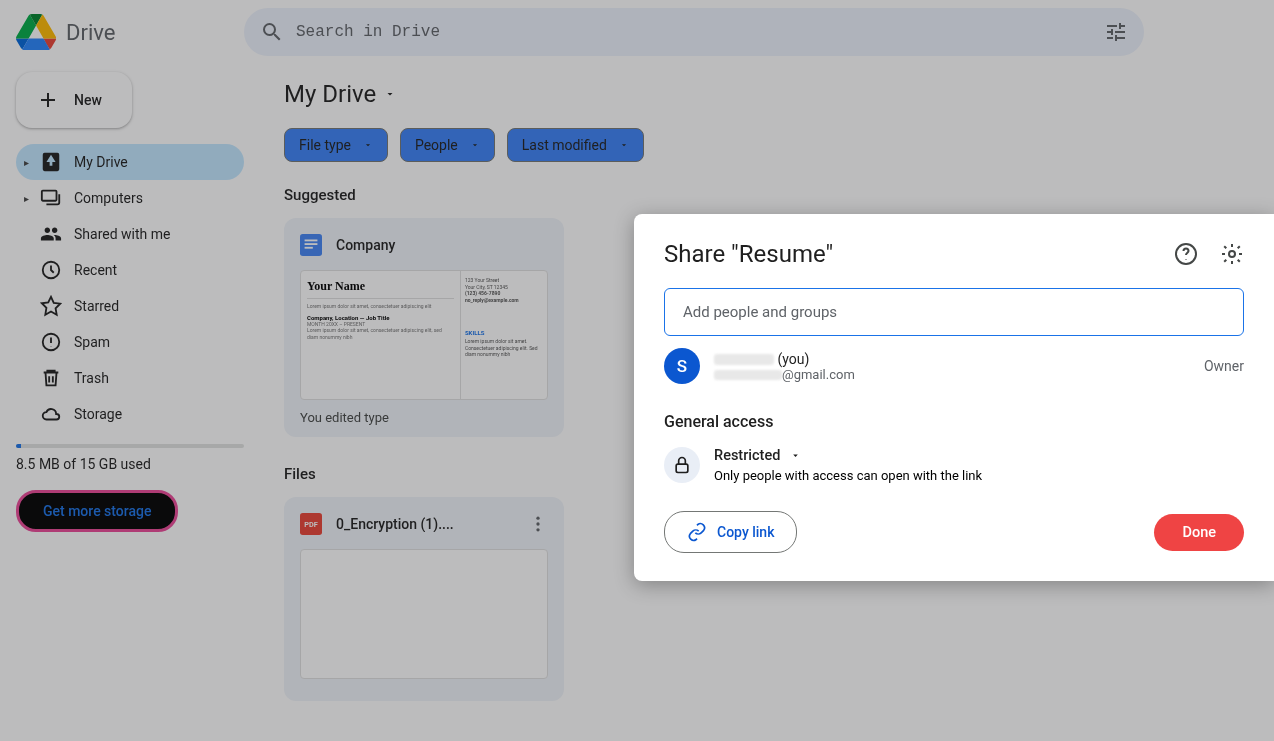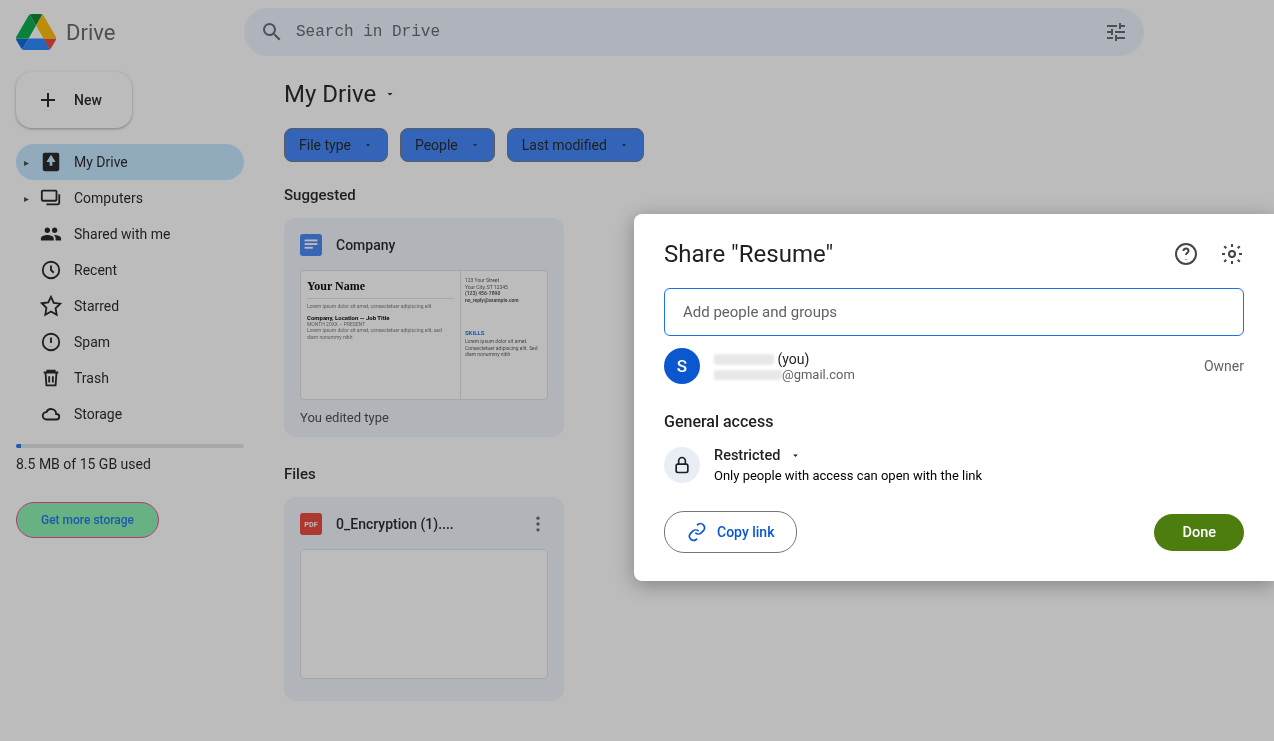--- a/index.html
+++ b/index.html
@@ -13,22 +13,22 @@
     .search-input::placeholder { color: #5f6368; }
     
     .container { display: flex; height: calc(100% - 64px); }
     .sidebar { width: 260px; padding: 8px 16px 0 16px; }
     .new-btn { width: 116px; height: 56px; border-radius: 16px; background: #fff; border: none; box-shadow: 0 1px 2px rgba(0,0,0,0.2), 0 1px 3px 1px rgba(0,0,0,0.1); display: flex; align-items: center; gap: 14px; padding: 0 20px; font-size: 14px; font-weight: 500; color: #1f1f1f; cursor: pointer; margin-bottom: 16px; }
     .nav-item { display: flex; align-items: center; gap: 12px; padding: 6px 12px 6px 24px; border-radius: 20px; font-size: 14px; color: #1f1f1f; cursor: pointer; height: 36px; position: relative; }
     .nav-item.selected { background: #c2e7ff; }
     .nav-item.with-arrow::before { content: '▸'; position: absolute; left: 8px; font-size: 10px; color: #444; }
     .storage-line { height: 4px; background: #e1e3e1; border-radius: 2px; margin: 12px 0 8px; position: relative; overflow: hidden; }
     .storage-line::before { content:''; position:absolute; left:0; top:0; bottom:0; width:2%; background:#1a73e8; }
-    .storage-text { font-size: 14px; color: #1f1f1f; margin-bottom: 30px; }
-    .get-storage { border: 1px solid #ec4899; border-radius: 20px; padding: 10px 24px; background: #86efac; color: #1a73e8; font-size: 12px; font-weight: 500; cursor: pointer; }
+    .storage-text { font-size: 14px; color: #1f1f1f; margin-bottom: 18px; }
+    .get-storage { border: 3px solid #ec4899; border-radius: 20px; padding: 10px 24px; background: #000000; color: #1a73e8; font-size: 14px; font-weight: 500; cursor: pointer; }
     
     .main { flex: 1; background: #fff; border-radius: 16px 0 0 0; padding: 16px 24px; }
     .main-title { display:flex; align-items:center; gap:8px; font-size: 24px; color: #1f1f1f; margin-bottom: 20px; }
     .chips { display: flex; gap: 12px; margin-bottom: 24px; }
     .chip { border: 1px solid #747775; border-radius: 8px; padding: 8px 14px; background: #3b82f6; font-size: 14px; color: #1f1f1f; display: flex; align-items: center; gap: 12px; cursor: pointer; }
     .section-label { font-size: 15px; font-weight: 500; color: #1f1f1f; margin-bottom: 14px; }
     .cards-row { display: flex; gap: 16px; }
     .card { width: 280px; background: #f0f4f9; border-radius: 12px; padding: 16px 16px 12px; position: relative; }
     .card-head { display: flex; align-items: center; gap: 14px; margin-bottom: 14px; }
     .card-title { font-size: 14px; font-weight: 500; color: #1f1f1f; flex: 1; white-space: nowrap; overflow: hidden; text-overflow: ellipsis; }
@@ -59,21 +59,21 @@
     .person-info { flex: 1; }
     .person-name { font-size: 14px; color: #1f1f1f; }
     .person-email { font-size: 13px; color: #5f6368; }
     .person-role { font-size: 14px; color: #5f6368; }
     .access-row { display: flex; align-items: flex-start; gap: 14px; margin-bottom: 28px; }
     .icon-circle { width: 36px; height: 36px; border-radius: 50%; background: #e9eef6; display: flex; align-items: center; justify-content: center; }
     .access-dd { display:flex; align-items:center; gap:10px; font-size: 14.5px; font-weight: 500; color: #1f1f1f; cursor: pointer; margin-bottom: 4px; }
     .access-desc { font-size: 13px; color: #000000; }
     .dialog-footer { display: flex; align-items: center; justify-content: space-between; }
     .copy-link { border: 1px solid #747775; border-radius: 20px; padding: 10px 22px; display: flex; align-items: center; gap: 10px; color: #0b57d0; font-weight: 500; font-size: 14px; cursor: pointer; background: #fff; }
-    .done-btn { border: none; background: #4d7c0f; color: #fff; border-radius: 20px; padding: 10px 28px; font-size: 14.5px; font-weight: 500; cursor: pointer; }
+    .done-btn { border: none; background: #ef4444; color: #fff; border-radius: 20px; padding: 10px 28px; font-size: 14.5px; font-weight: 500; cursor: pointer; }
     
     .icon { display: inline-flex; }
     svg { display: block; }
     .smudge { filter: blur(1px); opacity: 0.22; background: #999; border-radius: 3px; display:inline-block; vertical-align:middle; }
   </style>
 </head>
 <body>
 
 <div class="header">
   <div class="brand">

